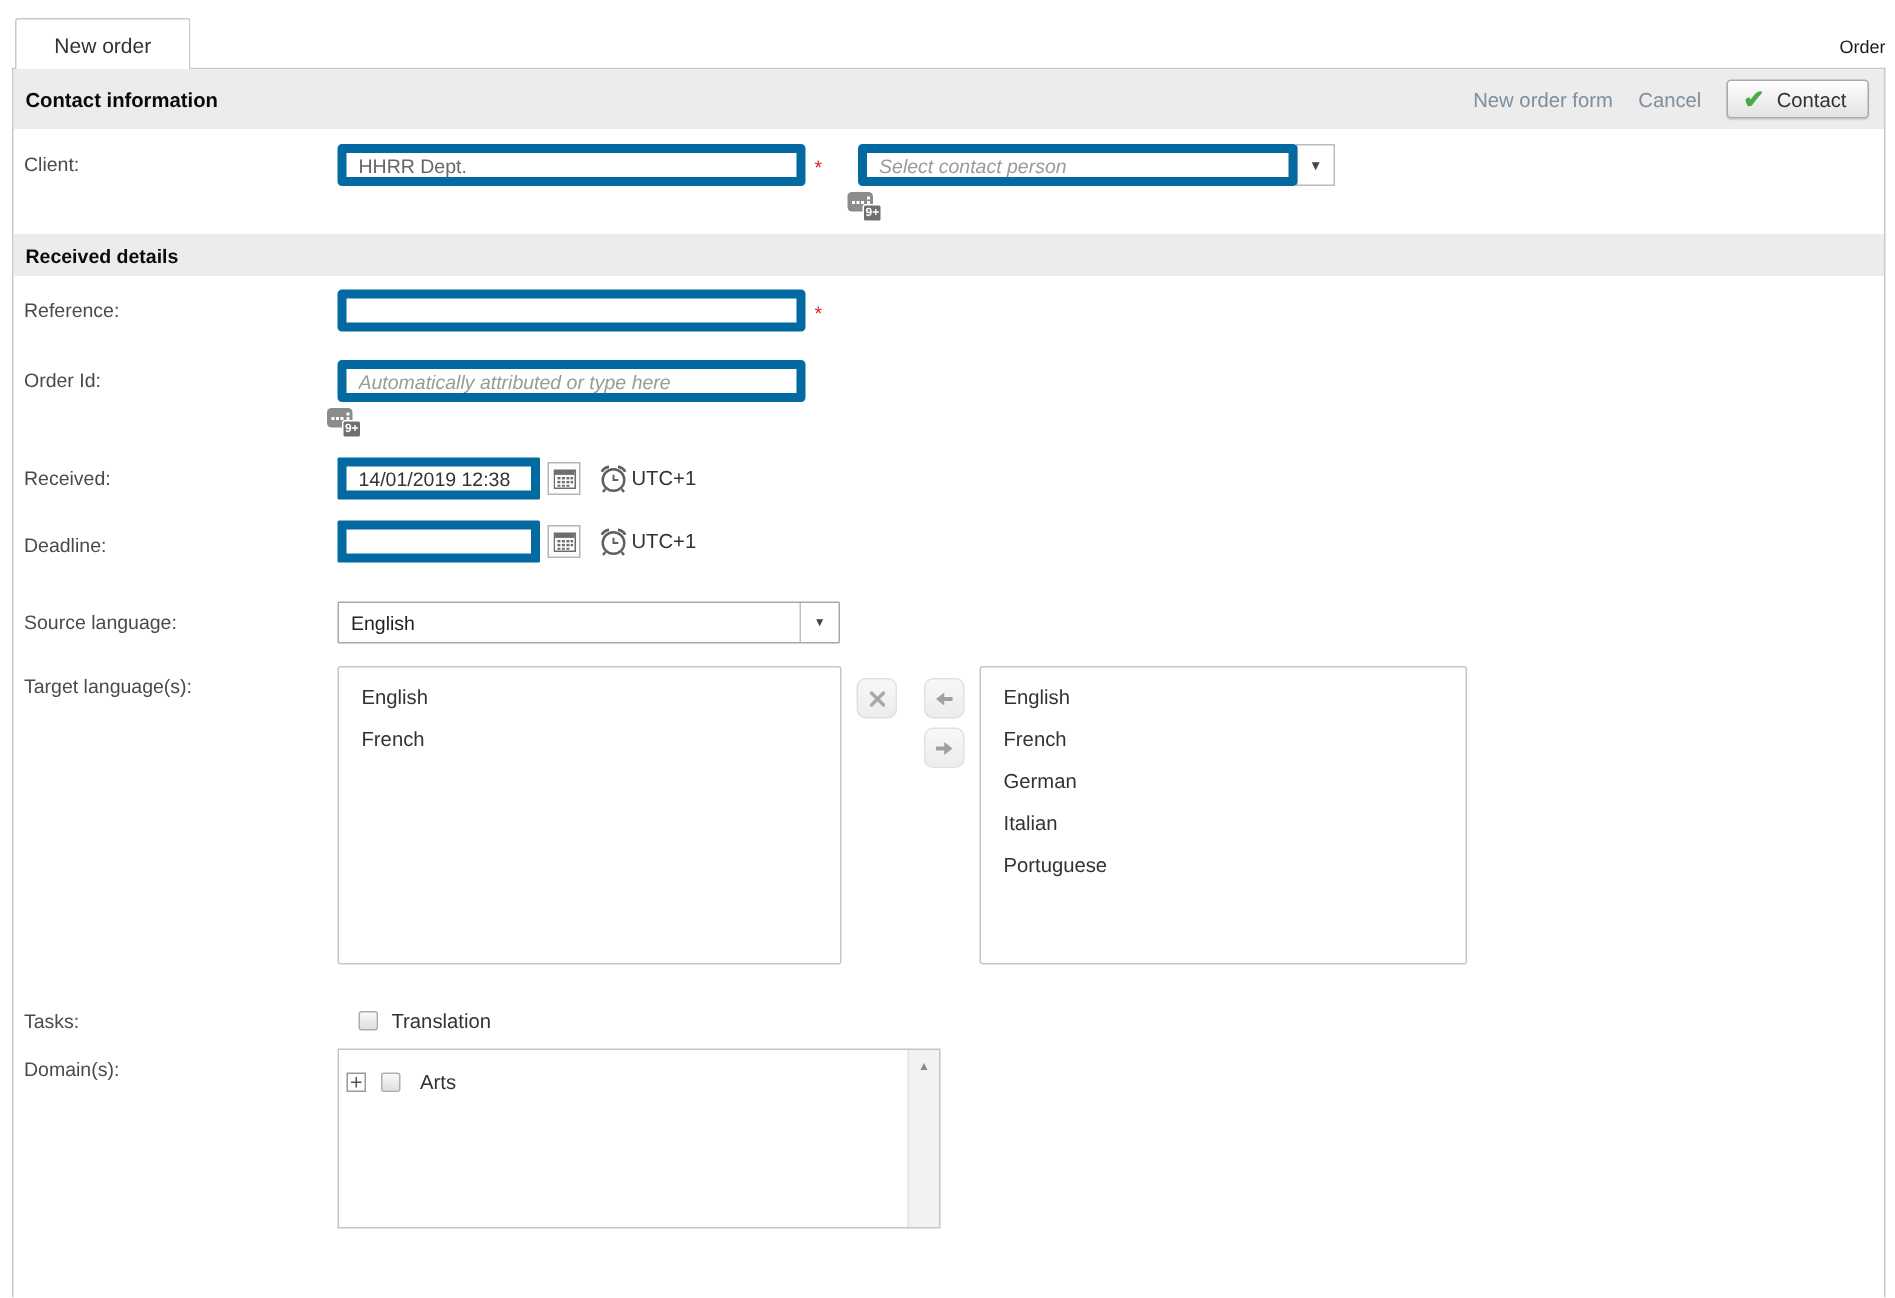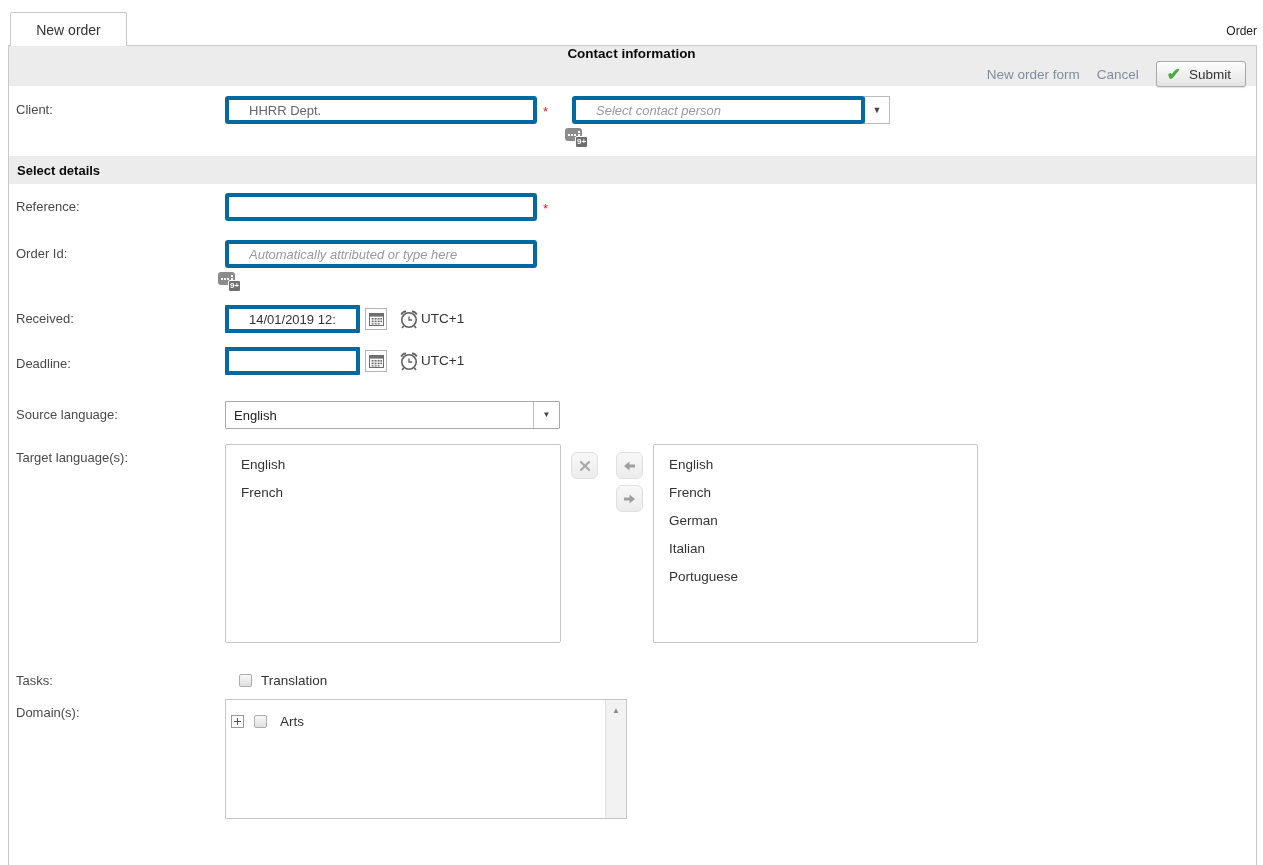--- a/index.html
+++ b/index.html
@@ -13,39 +13,39 @@
     border-radius:2px 2px 0 0; display:flex; align-items:center; justify-content:center;
     font-size:14px; color:#333; z-index:2; }
   .corner-label { position:absolute; right:6px; top:24px; font-size:12px; color:#1d1d1d; }
 
   
   .frame { margin-left:8px; width:1249px; height:820px;
     border:1px solid #c9c9c9; border-bottom:none; overflow:hidden; }
 
   
   .hdr { background:#ececec; display:flex; align-items:center; }
-  .hdr-main { height:40px; padding:0 10px 0 8px;flex-direction:column; }
+  .hdr-main { height:40px; padding:0 10px 0 8px; }
   .hdr-title { font-weight:bold; font-size:13.5px; color:#0a0a0a; }
   .hdr-right { margin-left:auto; display:flex; align-items:center; gap:17px; }
   .hdr-link { color:#7e8e9d; font-size:13.5px; cursor:pointer;text-align:right; }
   .btn-submit { display:flex; align-items:center; gap:8px; height:26px; padding:0 14px 0 10px;
     border:1px solid #a9a9a9; border-radius:3px;
     background:linear-gradient(#fefefe,#e3e3e3); color:#333; font-size:13.5px;
     box-shadow:0 1px 1px rgba(0,0,0,.12); cursor:pointer; }
   .check-glyph { color:#49a942; font-size:17px; font-weight:bold; line-height:1; }
   .hdr-sub { height:28px; padding-left:8px; }
   .hdr-sub .hdr-title { font-size:13px; }
 
   
   .frow { display:flex; padding-left:7px; }
   .flabel { width:209px; flex-shrink:0; padding-top:6px; color:#4a4a4a; line-height:16px; }
   .fcontent { display:flex; align-items:flex-start; }
 
   
-  .ti { height:28px; border:4px solid #0369a1; border-radius:3px; padding:0 20px;
+  .ti { height:28px; border:6px solid #0369a1; border-radius:3px; padding:0 8px;
     font-family:"Liberation Sans",sans-serif; font-size:13px; color:#666; background:#fff; outline:none; }
   .ti::placeholder { font-style:italic; color:#9a9a9a; }
   .w312 { width:312px; }
   .req { color:#dd2222; margin-left:6px; padding-top:8px; font-size:13px; }
 
   .iwrap { position:relative; display:inline-block; }
   .iwrap .ti { padding-right:34px; width:100%; }
   .icon-in-field { position:absolute; right:7px; top:4px; }
 
   
@@ -128,21 +128,21 @@
 
 <div class="frame">
 
   <div class="hdr hdr-main">
     <span class="hdr-title">Contact information</span>
     <div class="hdr-right">
       <span class="hdr-link">New order form</span>
       <span class="hdr-link">Cancel</span>
       <button class="btn-submit">
         <span class="check-glyph">✔</span>
-        <span>Submit</span>
+        <span>Contact</span>
       </button>
     </div>
   </div>
 
   <div class="frow" style="padding-top:10px; padding-bottom:9px;">
     <div class="flabel">Client:</div>
     <div class="fcontent">
       <input class="ti w312" value="HHRR Dept." style="">
       <span class="req">*</span>
       <div class="iwrap" style="width:293px; margin-left:24px;">
@@ -154,21 +154,21 @@
           <span class="ci-badge">9+</span>
         </span>
       </div>
       <div class="dd-btn">
         <span class="dd-arrow">▼</span>
       </div>
     </div>
   </div>
 
   <div class="hdr hdr-sub">
-    <span class="hdr-title">Select details</span>
+    <span class="hdr-title">Received details</span>
   </div>
 
   <div class="frow" style="margin-top:9px;">
     <div class="flabel">Reference:</div>
     <div class="fcontent">
       <input class="ti w312" style="">
       <span class="req">*</span>
     </div>
   </div>
 

